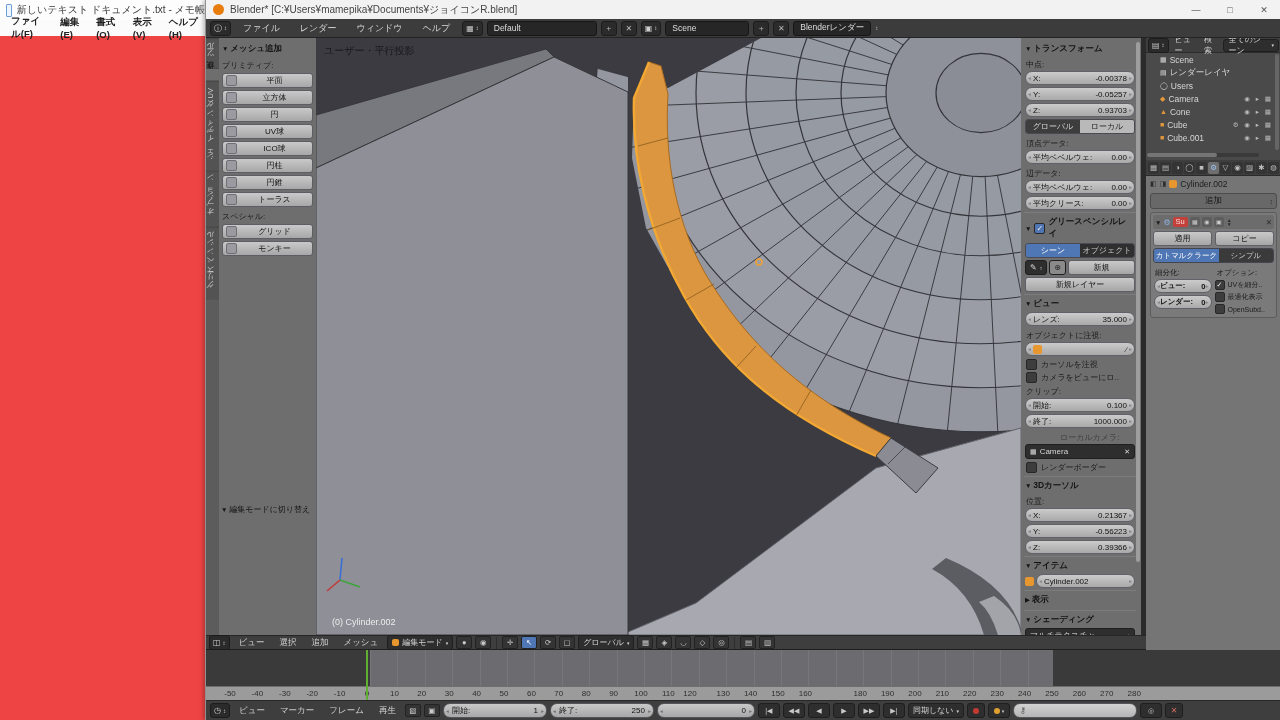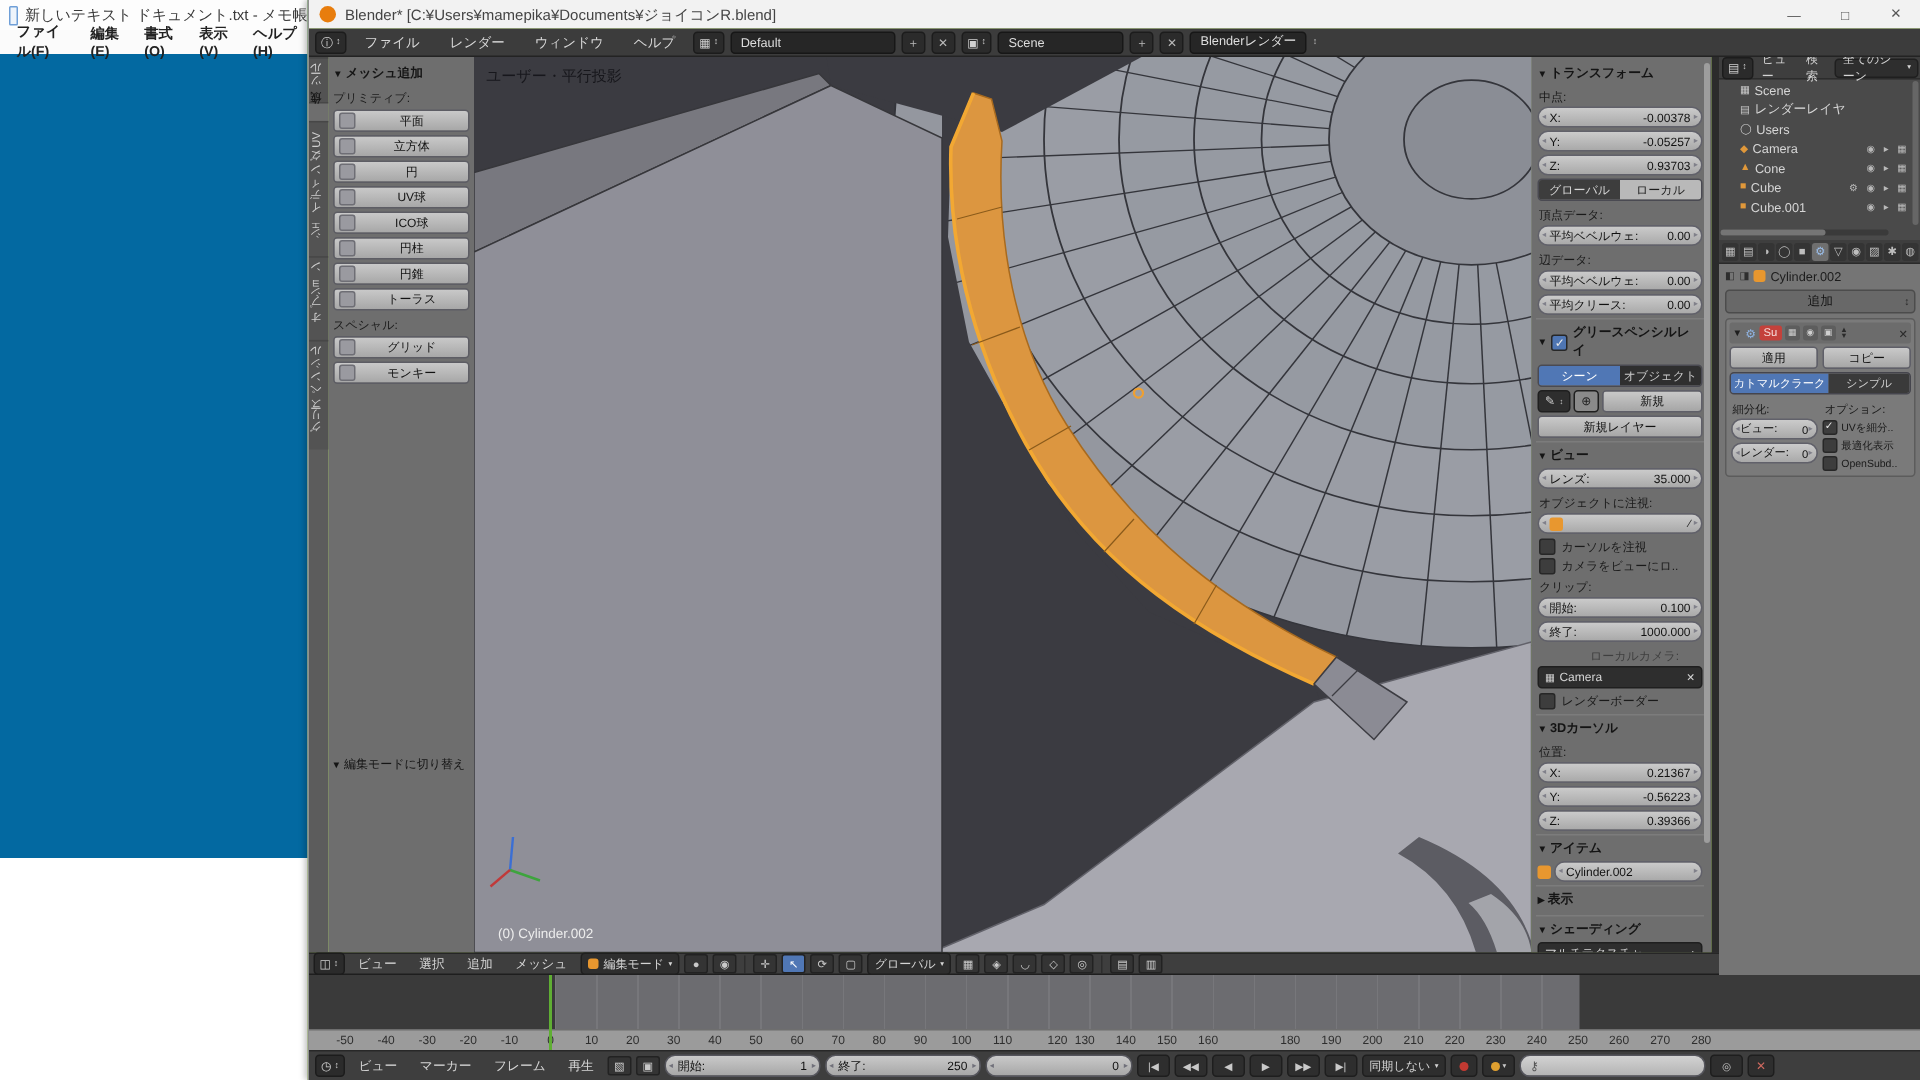--- a/index.html
+++ b/index.html
@@ -1,19 +1,19 @@
 <!DOCTYPE html>
 <html><head>
 <meta charset="utf-8">
 <style>
   html,body{margin:0;padding:0;background:#bfbfbf;font-family:"Liberation Sans","DejaVu Sans",sans-serif;}
   #stage{position:relative;width:1280px;height:720px;overflow:hidden;background:#ffffff;}
   .abs{position:absolute;}
   
-  #notepad{left:0;top:0;width:205px;height:572px;background:#0369a1;border-right:6px solid #1d4ed8;}
+  #notepad{left:0;top:0;width:205px;height:720px;background:#ef4444;border-right:6px solid #1d4ed8;}
   #np-title{height:20px;display:flex;align-items:center;gap:5px;padding-left:6px;background:#fdfdfd;}
   #np-title .np-ic{width:11px;height:11px;border:1px solid #6f9fd8;background:#eef4fb;border-radius:1px;}
   #np-title .t{font-size:10px;color:#3a3a3a;white-space:nowrap;}
   #np-menu{height:16px;display:flex;align-items:center;padding-left:4px;background:#fbfbfb;}
   #np-menu span{font-size:9.5px;color:#222;padding:0 7px;font-weight:bold;}
   
   #blender{left:205px;top:0;width:1075px;height:720px;background:#bef264;border-left:1px solid #909090;box-shadow:-2px 0 4px rgba(0,0,0,.25);}
   #b-title{left:0;top:0;width:1075px;height:19px;background:#f2f2f2;display:flex;align-items:center;}
   #b-title .blogo{width:11px;height:11px;border-radius:50%;background:#e87d0d;margin:0 6px 0 7px;}
   #b-title .t{font-size:10px;color:#444;white-space:nowrap;flex:1;}
@@ -102,21 +102,21 @@
   #mhead .ud{font-size:5px;color:#2a2a2a;line-height:4px;margin-left:1px;}
   #mhead .x{margin-left:auto;font-size:7.5px;color:#2a2a2a;}
   .mrow{display:flex;gap:3px;margin:0 0 2px;}
   .mrow .lbtn{flex:1;margin:0;}
   #mtoggle{display:flex;height:13px;border-radius:3px;overflow:hidden;border:1px solid #45454d;margin-bottom:3px;}
   #mtoggle .a{flex:1.2;background:#5077b5;color:#fff;font-size:7.5px;display:flex;align-items:center;justify-content:center;}
   #mtoggle .b{flex:1;background:#3a3a3a;color:#cfcfcf;font-size:7.5px;display:flex;align-items:center;justify-content:center;}
   #mcols{display:flex;gap:2px;}
   #mcols .c{flex:1;min-width:0;}
   #mcols .lab{font-size:7.5px;}
-  #mcols .pill{font-size:7.5px;padding:0 5px;}
+  #mcols .pill{font-size:7.5px;padding:0 5px;font-weight:bold;}
   #mcols .chk{font-size:7px;gap:3px;padding:1px 0;}
   #mcols .box{width:8px;height:8px;line-height:8px;font-size:7px;}
   
   #timeline{left:0;top:650px;width:1075px;height:70px;background:#3f3f3f;}
   #tl-content{position:absolute;left:0;top:0;width:1075px;height:36px;background:#3a3a3a;overflow:hidden;}
   #tl-range{position:absolute;left:164px;top:0;height:36px;width:683px;background:#6c6c70;background-image:repeating-linear-gradient(90deg,#77777b 0,#77777b 1px,transparent 1px,transparent 27.4px);}
   #tl-playhead{position:absolute;left:160px;top:0;width:2px;height:50px;background:#5fae33;z-index:3;}
   #tl-ruler{position:absolute;left:0;top:36px;width:1075px;height:14px;background:#9b9b9b;border-top:1px solid #6e6e6e;overflow:hidden;}
   #tl-ruler .rl{position:absolute;top:2px;width:26px;margin-left:-13px;text-align:center;font-size:8px;color:#2e2e2e;}
   #thead{position:absolute;left:0;top:50px;width:1075px;height:20px;background:#3e3e3e;border-top:1px solid #282828;display:flex;align-items:center;gap:3px;padding:0 4px;box-sizing:border-box;}
@@ -636,21 +636,21 @@
           <span class="rl" style="left: 215.8px;">20</span>
           <span class="rl" style="left: 243.2px;">30</span>
           <span class="rl" style="left: 270.6px;">40</span>
           <span class="rl" style="left: 298px;">50</span>
           <span class="rl" style="left: 325.4px;">60</span>
           <span class="rl" style="left: 352.8px;">70</span>
           <span class="rl" style="left: 380.2px;">80</span>
           <span class="rl" style="left: 407.6px;">90</span>
           <span class="rl" style="left: 435px;">100</span>
           <span class="rl" style="left: 462.4px;">110</span>
-          <span class="rl" style="left: 499px;">120</span>
+          <span class="rl" style="left: 484px;">120</span>
           <span class="rl" style="left: 517.2px;">130</span>
           <span class="rl" style="left: 544.6px;">140</span>
           <span class="rl" style="left: 572px;">150</span>
           <span class="rl" style="left: 599.4px;">160</span>
           <span class="rl" style="left: 626.8px; margin-top: 40px;">170</span>
           <span class="rl" style="left: 654.2px;">180</span>
           <span class="rl" style="left: 681.6px;">190</span>
           <span class="rl" style="left: 709px;">200</span>
           <span class="rl" style="left: 736.4px;">210</span>
           <span class="rl" style="left: 763.8px;">220</span>

